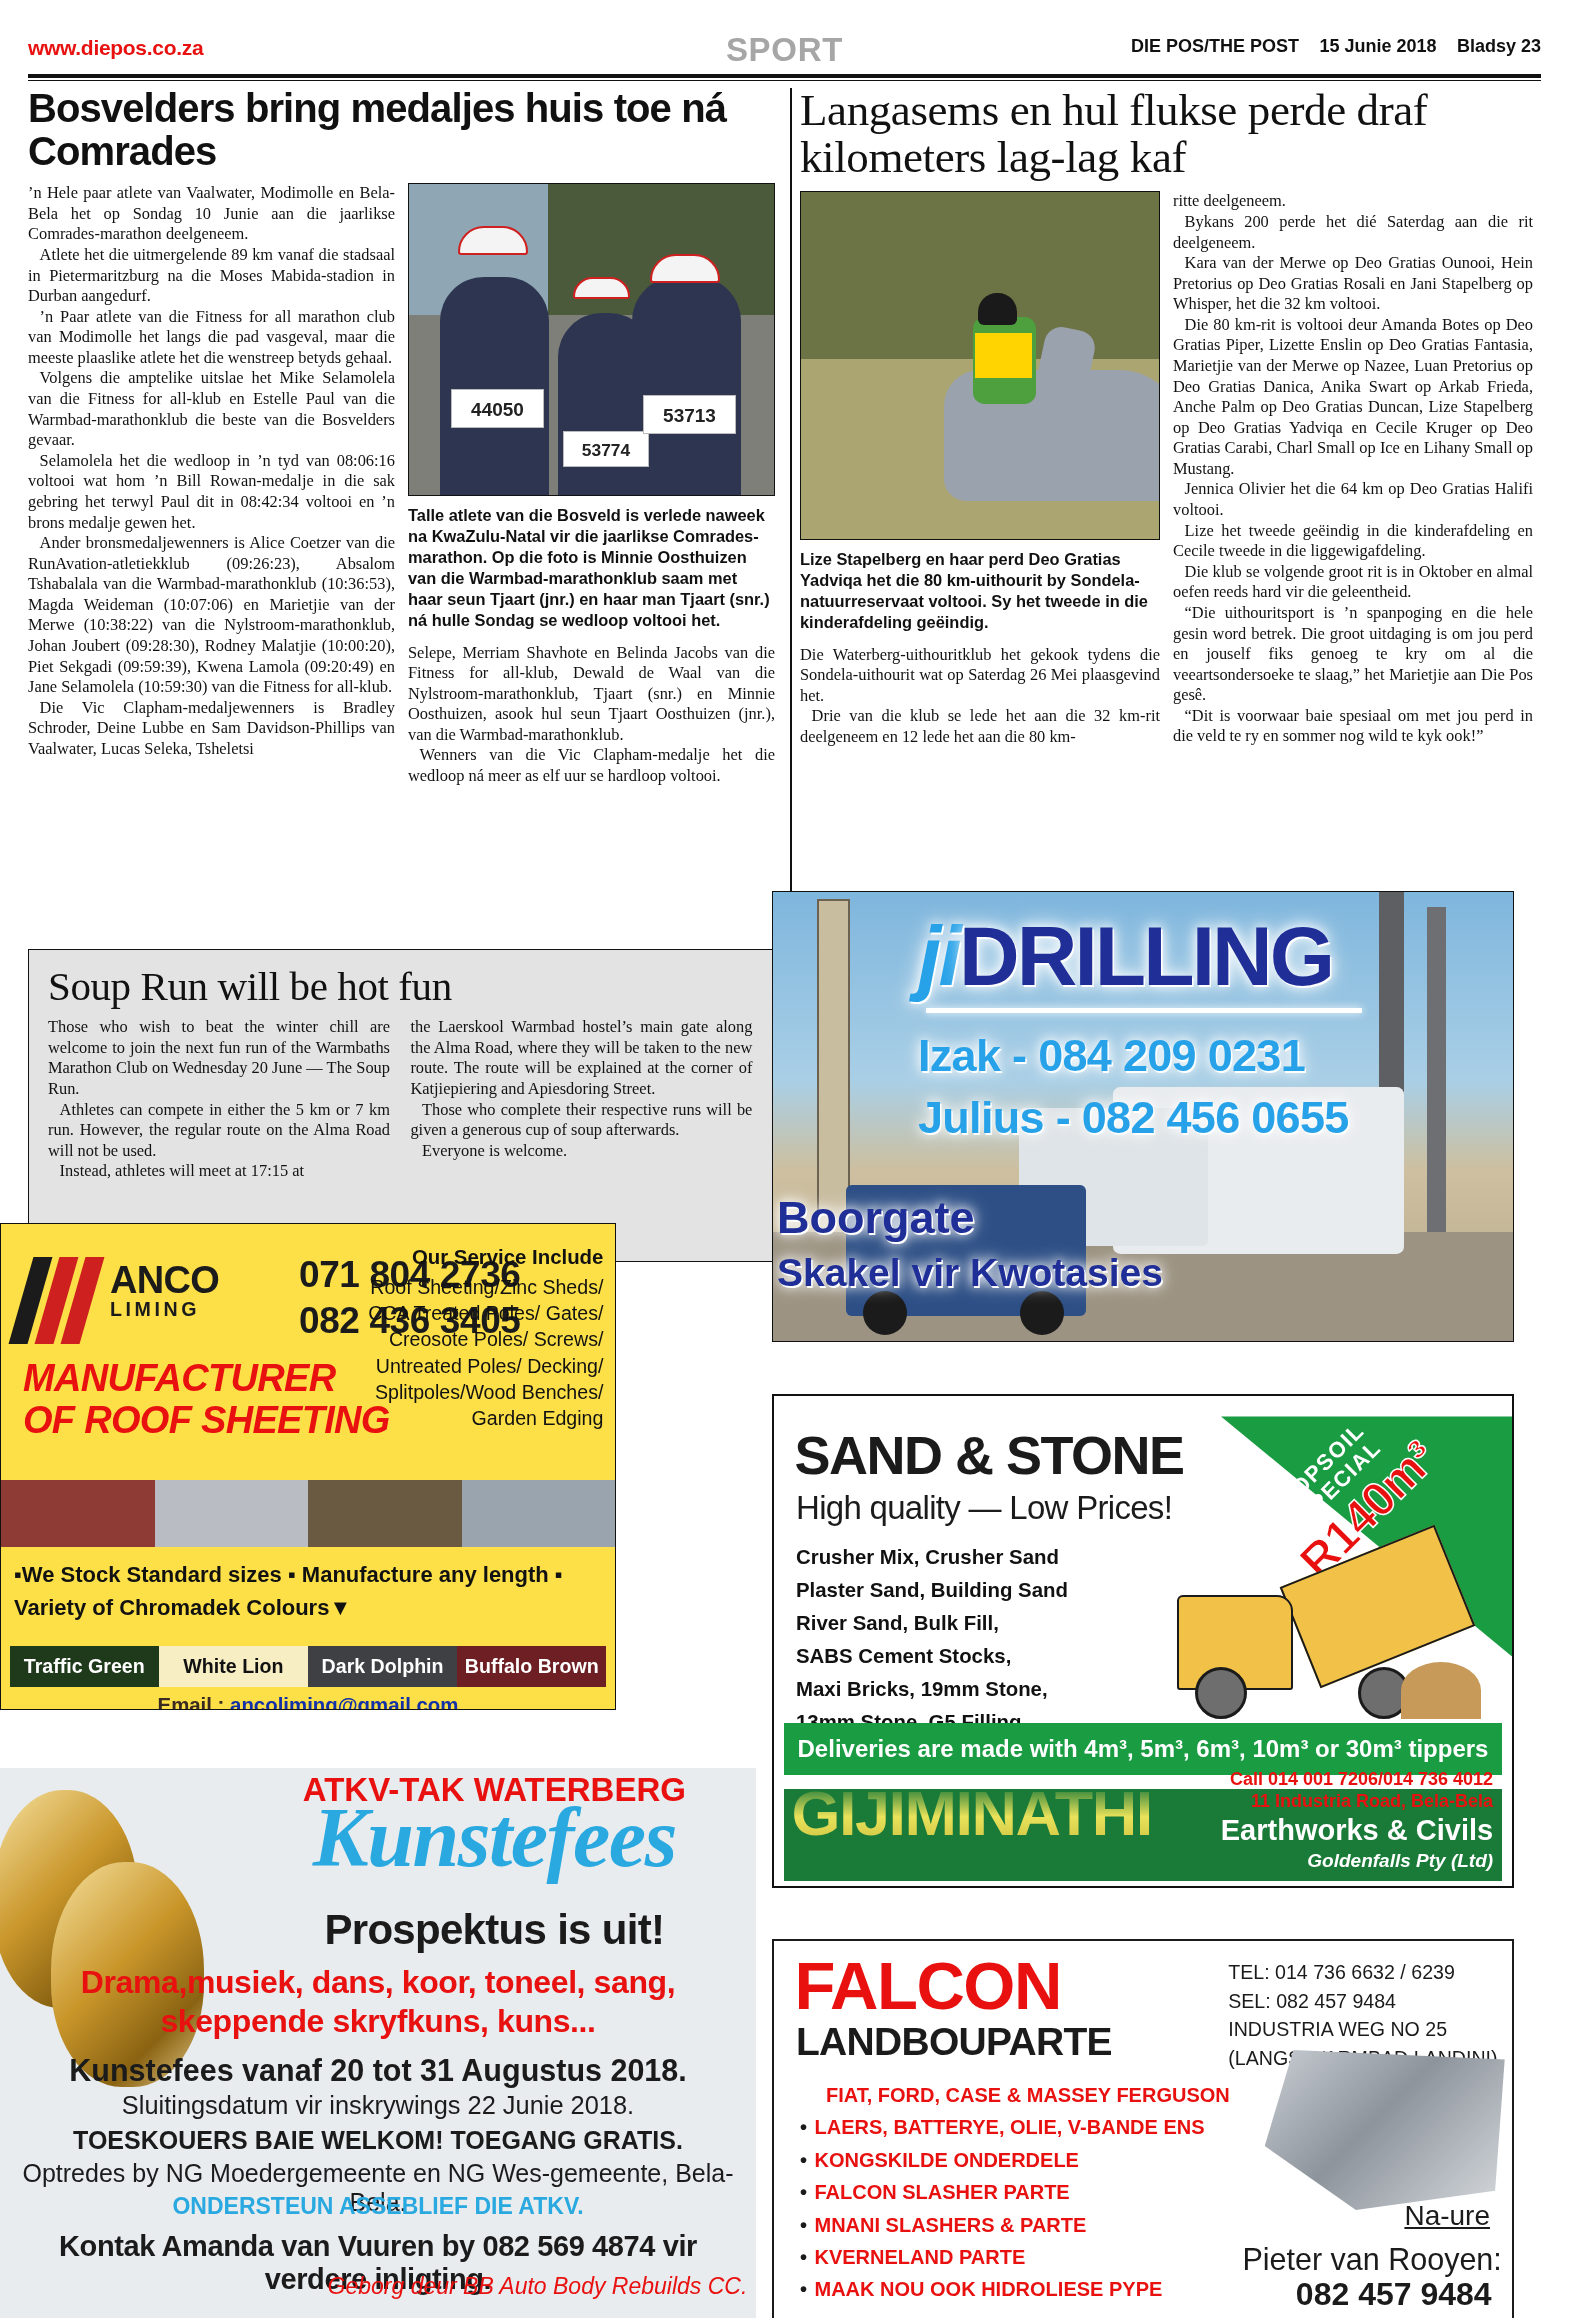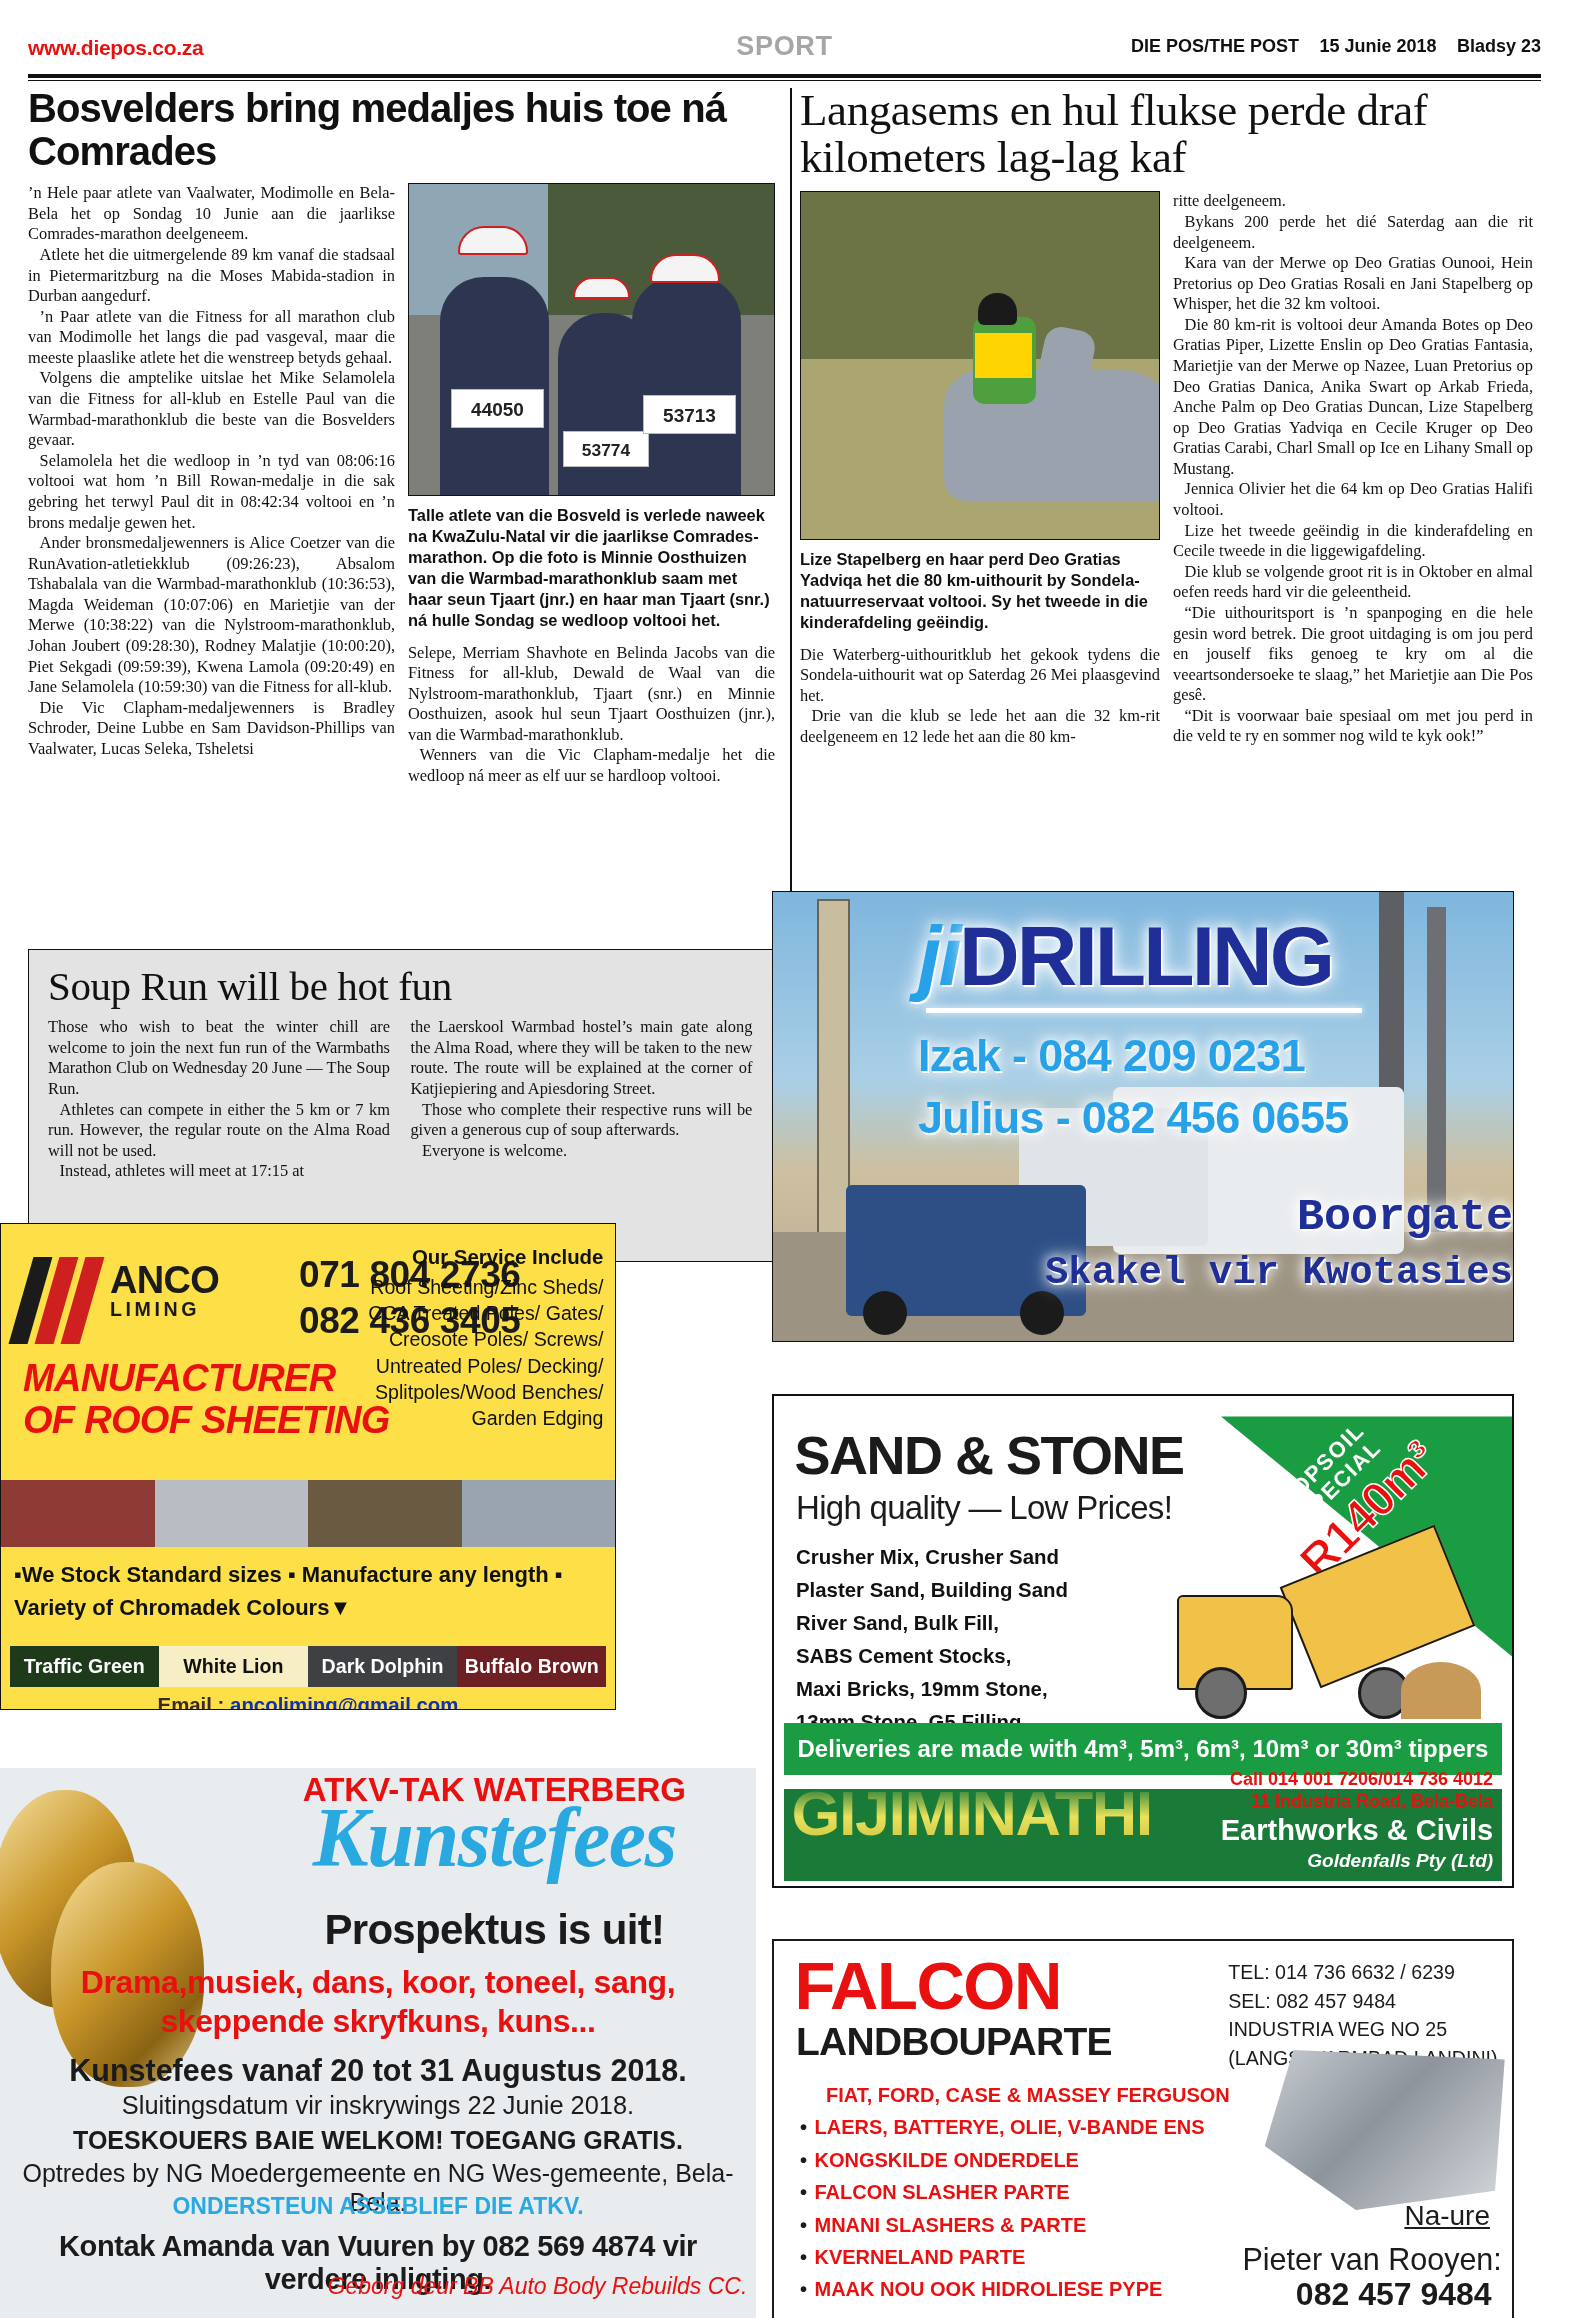--- a/index.html
+++ b/index.html
@@ -13,21 +13,21 @@
   
   .masthead { position: relative; height: 51px; margin-top: 27px; }
   .mh-url {
     position: absolute; left: 0; top: 8.7px;
     color: #e8110f; font-family: "Liberation Sans", sans-serif;
     font-weight: bold; font-size: 21px; letter-spacing: -0.3px;
   }
   .mh-sport {
     position: absolute; left: 50%; transform: translateX(-50%); top: 3.6px;
     color: #a6a6a6; font-family: "Liberation Sans", sans-serif;
-    font-weight: bold; font-size: 27px; letter-spacing: 0.7px;
+    font-weight: bold; font-size: 33px; letter-spacing: 0.7px;
   }
   .mh-right {
     position: absolute; right: 0; top: 8.7px;
     font-family: "Liberation Sans", sans-serif; font-weight: bold; font-size: 18px;
     color: #111; display: flex; gap: 20.4px; align-items: baseline;
   }
   .mh-rule { position:absolute; left:0; right:0; bottom: 0; height: 3.6px; background:#111; }
   .mh-rule:after{content:"";position:absolute;left:0;right:0;top:5.1px;height:1.5px;background:#111;}
 
   h1.hl-sans {
@@ -134,22 +134,22 @@
   .jj .line{position:absolute;left:153px;top:116px;width:436px;height:5.1px;background:#fff;box-shadow:0 0 8.7px #fff;}
   .jj .phone{
     position:absolute; left:145px;
     font-family:"Liberation Sans", sans-serif; font-weight:bold;
     font-size:45px; letter-spacing:-0.7px; color:#27a2e8;
     text-shadow: 0 0 10.2px #fff, 0 0 19px #fff, 1.5px 1.5px 0 #fff;
     white-space:nowrap;
   }
   .jj .p1{top:138px;} .jj .p2{top:200px;}
   .jj .foot{
-    position:absolute; left:4px; right:0; text-align:right;
-    font-family:Liberation Mono, monospace; font-weight:bold; color:#1f2f97;
+    position:absolute; left:4px; right:0; text-align:left;
+    font-family:Liberation Sans, sans-serif; font-weight:bold; color:#1f2f97;
     text-shadow: 0 0 10.2px #fff, 0 0 19px #fff, 1.5px 1.5px 0 #fff;
   }
   .jj .f1{top:300px;font-size:45px;}
   .jj .f2{top:359px;font-size:39px;}
 
   
   .anco {
     position:absolute; left:0; top:1196px; width:616px; height:487px;
     border:1.5px solid #111; background:#fde047; overflow:hidden;
   }

